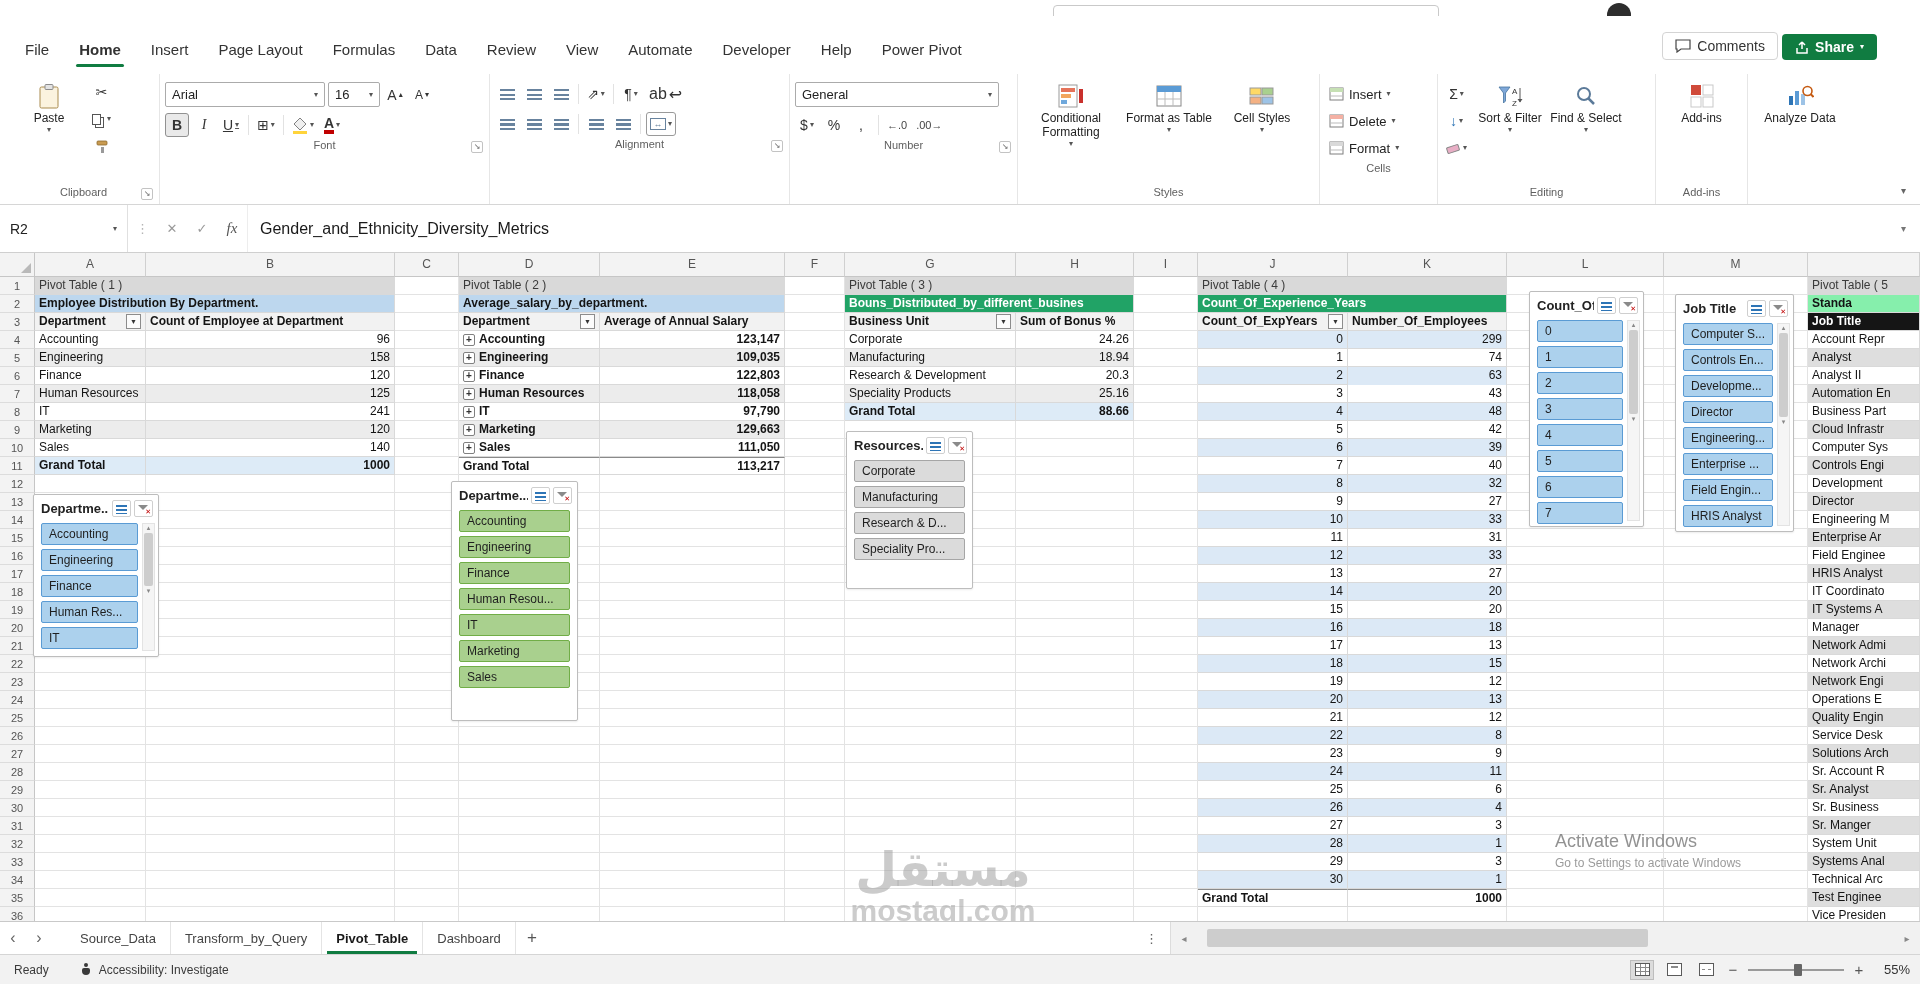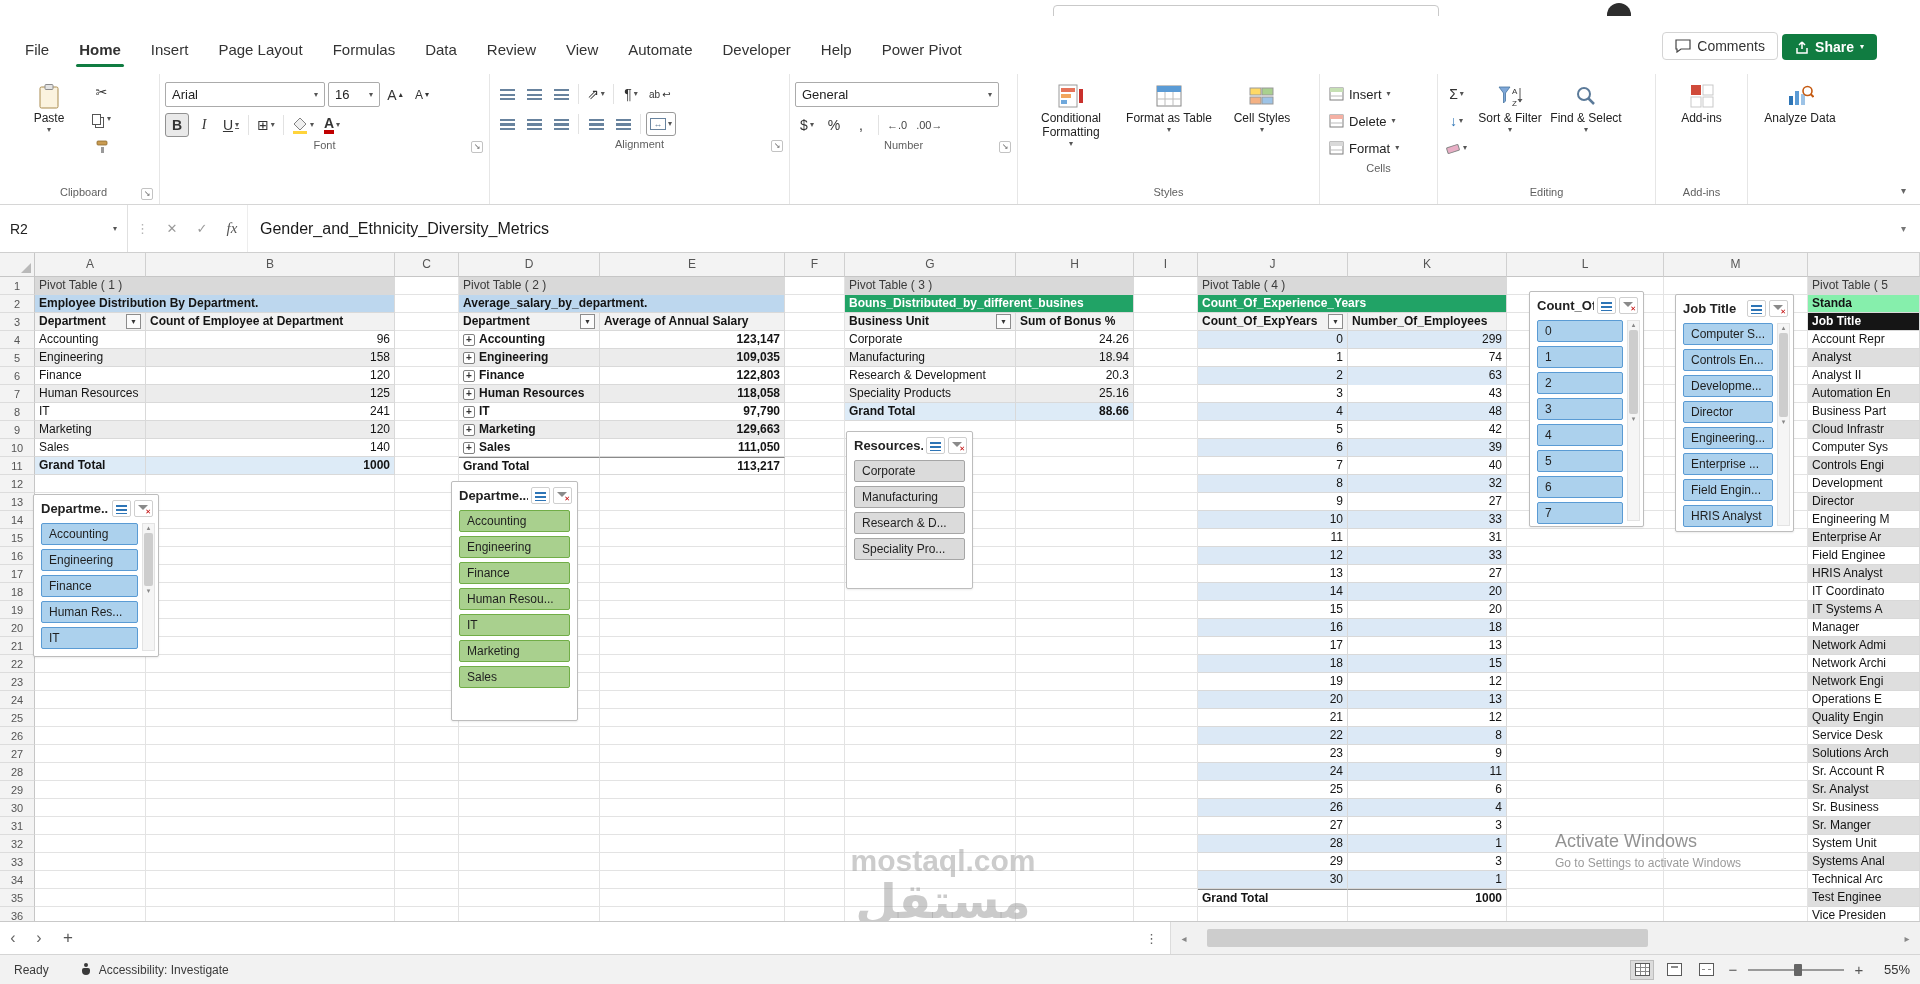--- a/index.html
+++ b/index.html
@@ -289,21 +289,21 @@
         <span class="vsep"></span>
         <span class="sbtn">
             <span class="gi">⇗</span>
             <span class="caret"></span>
           </span>
         <span class="vsep"></span>
         <span class="sbtn">
             <span class="gi">¶</span>
             <span class="caret"></span>
           </span>
-        <span class="sbtn" style="font-size:10px">
+        <span class="sbtn" style="font-size:16px">
             <span>ab</span>
             <span>↩</span>
           </span>
       </div>
       <div class="srow">
         <span class="sbtn">
             <span class="bars"></span>
           </span>
         <span class="sbtn">
             <span class="bars"></span>
@@ -524,22 +524,22 @@
     <span>Gender_and_Ethnicity_Diversity_Metrics</span>
   </div>
   <span id="fexpand"></span>
 </div>
 
 <div id="sheet">
   <div id="hlines"></div>
   <div class="corner"></div>
 
   <div id="watermark">
+    <div id="wm1">مستقل</div>
     <div id="wm2">mostaql.com</div>
-    <div id="wm1">مستقل</div>
   </div>
   <div id="activate">
     <div id="aw1">Activate Windows</div>
     <div id="aw2">Go to Settings to activate Windows</div>
   </div>
 <div class="chdr" style="left: 35px; top: 0px; width: 111px; height: 24px;">A</div>
     <div class="chdr" style="left: 146px; top: 0px; width: 249px; height: 24px;">B</div>
     <div class="chdr" style="left: 395px; top: 0px; width: 64px; height: 24px;">C</div>
     <div class="chdr" style="left: 459px; top: 0px; width: 141px; height: 24px;">D</div>
     <div class="chdr" style="left: 600px; top: 0px; width: 185px; height: 24px;">E</div>
@@ -862,20 +862,26 @@
         <span>▴</span>
         <div class="sl-thumb"></div>
         <span>▾</span>
       </div>
     </div>
   </div>
 
 <div id="sheetbar">
   <span class="snav">‹</span>
   <span class="snav">›</span>
+  <div id="tabs-strip">
+      <div class="stab">Source_Data</div>
+      <div class="stab">Transform_by_Query</div>
+      <div class="stab active">Pivot_Table</div>
+      <div class="stab">Dashboard</div>
+    </div>
   <span class="stab-add">+</span>
   <span id="tab-kebab"></span>
   <div id="hscroll">
     <span class="harrow l"></span>
     <div class="htrack">
         <div class="hthumb"></div>
       </div>
     <span class="harrow r"></span>
   </div>
 </div>

